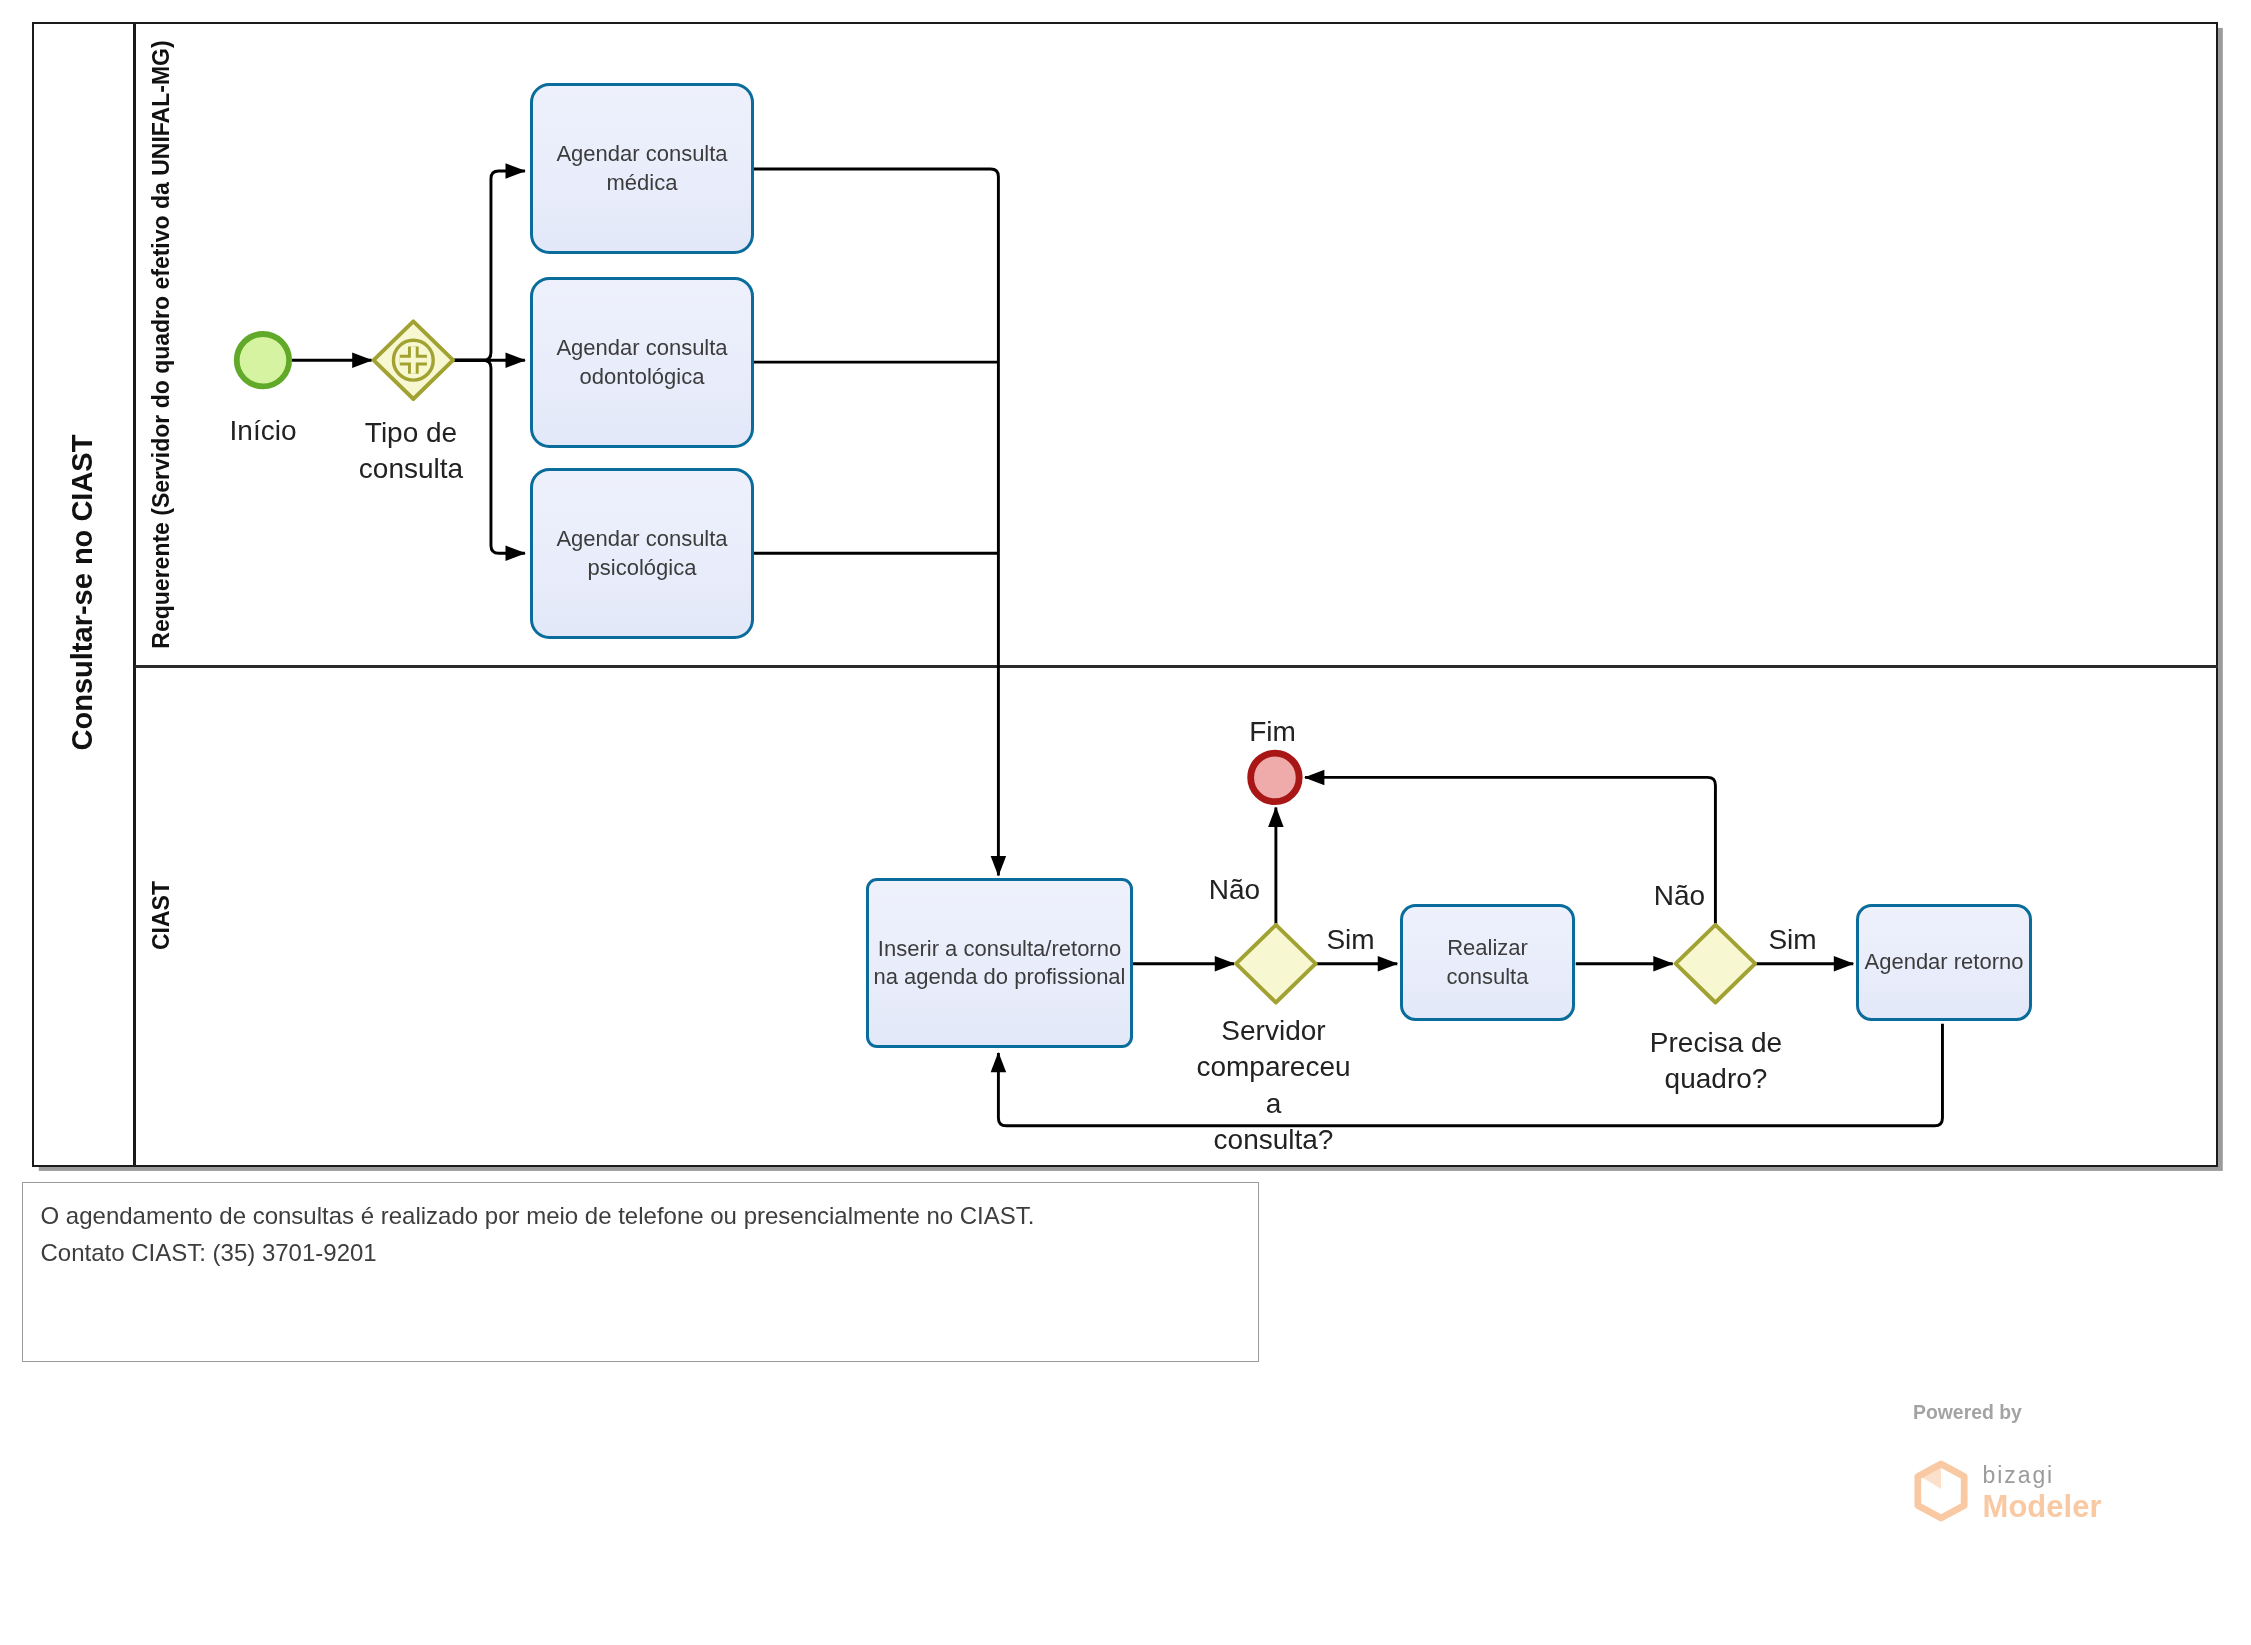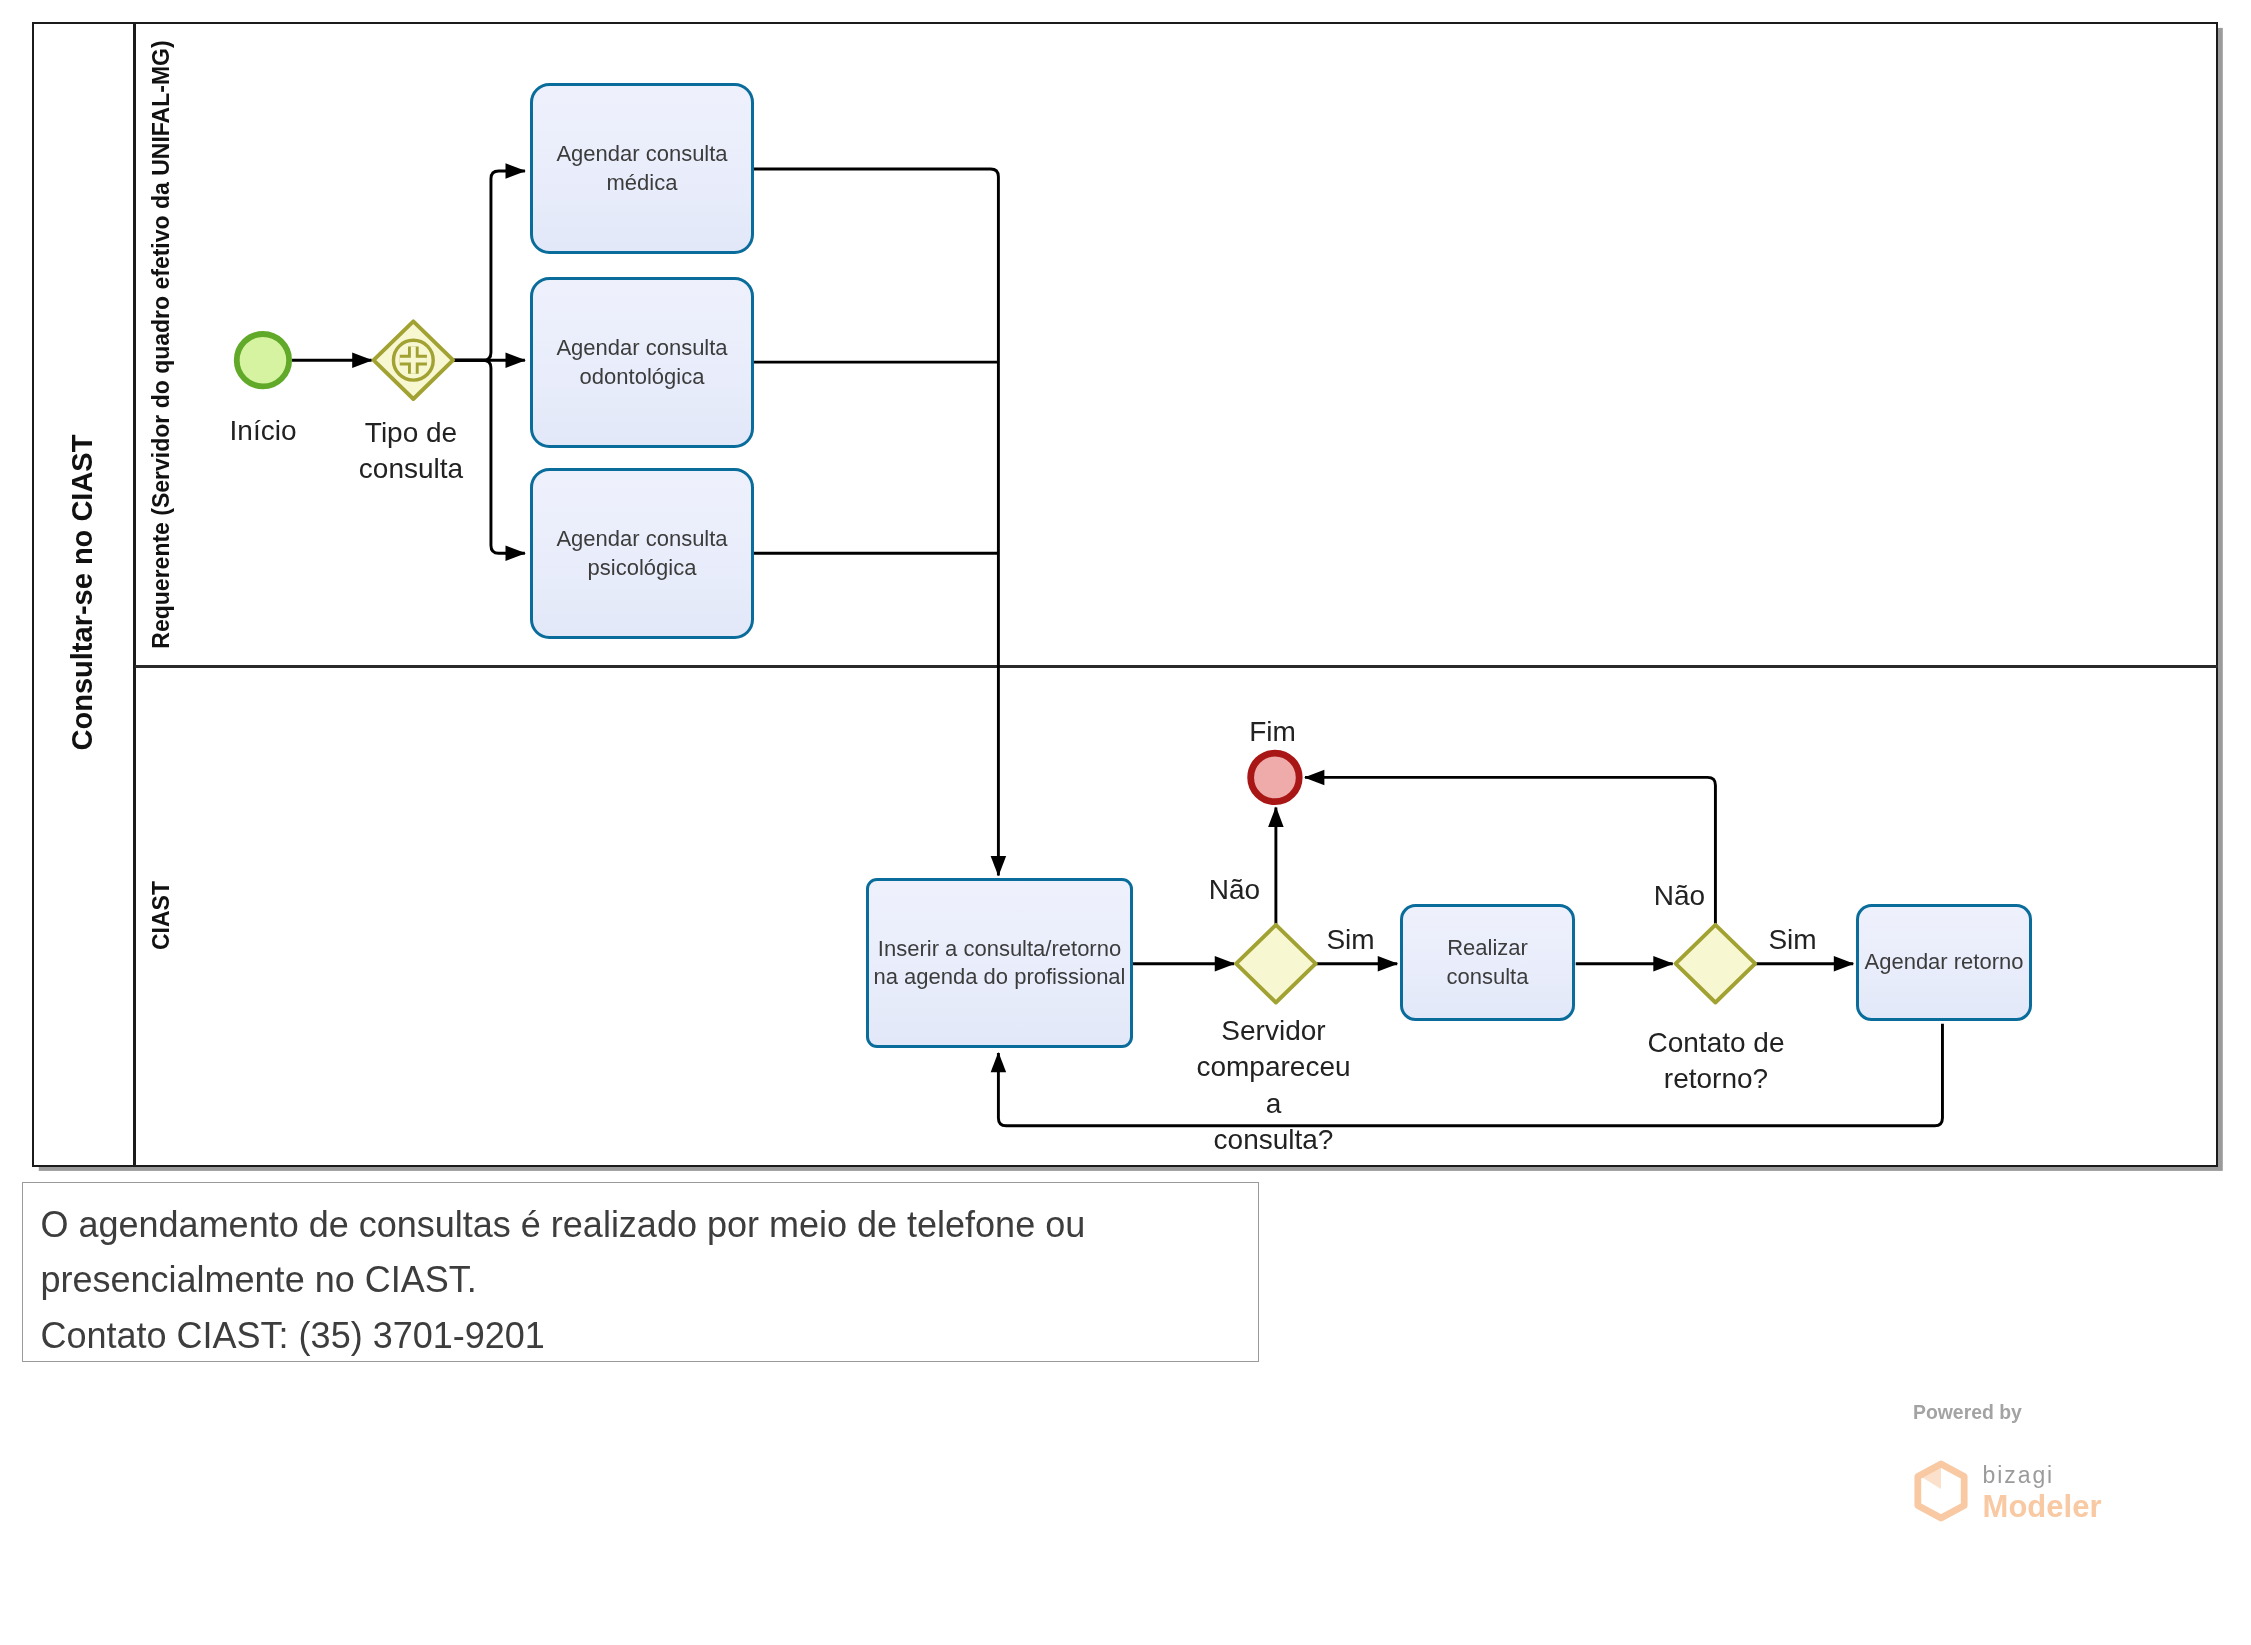--- a/index.html
+++ b/index.html
@@ -25,21 +25,21 @@
   
   .task{position:absolute;display:flex;align-items:center;justify-content:center;text-align:center;
         background:linear-gradient(180deg,#EEF1FC 0%,var(--task_fill,#E9EDFB) 55%,#E2E8F8 100%);
         border:3.9px solid var(--task_border,#0A6C9B);border-radius:19.4px;box-sizing:border-box;}
   .task .node-label{font-size:22px;line-height:1.28;color:#3c3c3c;white-space:pre-line;padding:3.9px;}
   .task-sm{border-radius:15.5px;}
   
   .lbl{position:absolute;text-align:center;font-size:28px;color:#222;line-height:1.3;white-space:pre-line;}
   
   .note{position:absolute;left:22px;top:1182px;width:1237px;height:180px;border:1.9px solid #9a9a9a;
-        box-sizing:border-box;padding:13.6px 17.5px;font-size:36px;line-height:1.55;color:#3d3d3d;}
+        box-sizing:border-box;padding:13.6px 17.5px;font-size:24px;line-height:1.55;color:#3d3d3d;}
   
   .footer{position:absolute;left:1913px;top:1401px;width:311px;}
   .powered{font-size:19.4px;color:#a3a3a3;font-weight:bold;margin-bottom:3px;}
   .brandrow{display:flex;align-items:flex-end;margin-top:36px;}
   .brandtexts{margin-left:13.6px;}
   .bizagi{font-size:23px;color:var(--brand_gray,#9B9B9B);letter-spacing:1.9px;}
   .modeler{font-size:31px;color:var(--brand_orange,#F8C9A2);font-weight:bold;line-height:1.0;margin-top:1.9px;}
 </style>
 </head>
 <body>
@@ -122,21 +122,21 @@
   <div class="task task-sm" style="left:1856px;top:904px;width:176px;height:117px;">
     <span class="node-label">Agendar retorno</span>
   </div>
 
   <div class="lbl" style="left:205px;top:413px;width:116px;">Início</div>
   <div class="lbl" style="left:314px;top:415px;width:194px;">Tipo de consulta</div>
   <div class="lbl" style="left:1224px;top:714px;width:97px;">Fim</div>
   <div class="lbl" style="left:1196px;top:1013px;width:155px;">Servidor
 compareceu a
 consulta?</div>
-  <div class="lbl" style="left:1619px;top:1025px;width:194px;">Contato de retorno?</div>
+  <div class="lbl" style="left:1619px;top:1025px;width:194px;">Precisa de quadro?</div>
 
   <div class="lbl" style="left:1186px;top:872px;width:97px;">Não</div>
   <div class="lbl" style="left:1302px;top:922px;width:97px;">Sim</div>
   <div class="lbl" style="left:1631px;top:878px;width:97px;">Não</div>
   <div class="lbl" style="left:1744px;top:922px;width:97px;">Sim</div>
 
   <div class="note">
     <div>O agendamento de consultas é realizado por meio de telefone ou presencialmente no CIAST.</div>
     <div>Contato CIAST: (35) 3701-9201</div>
   </div>

